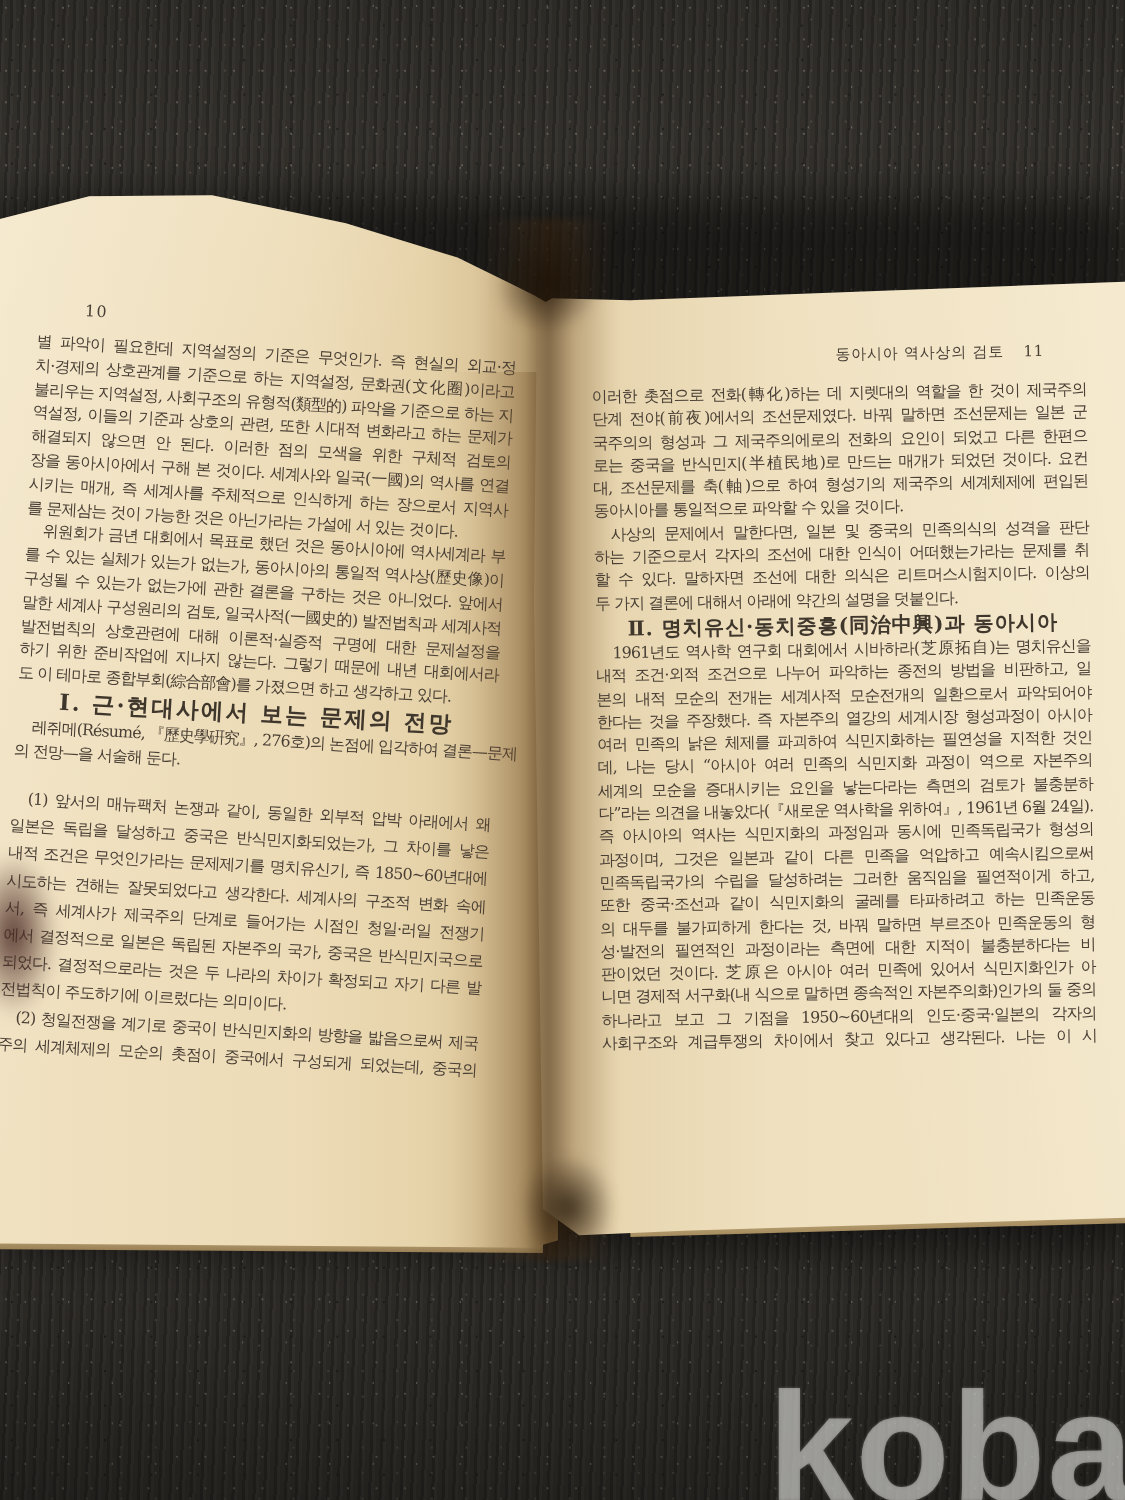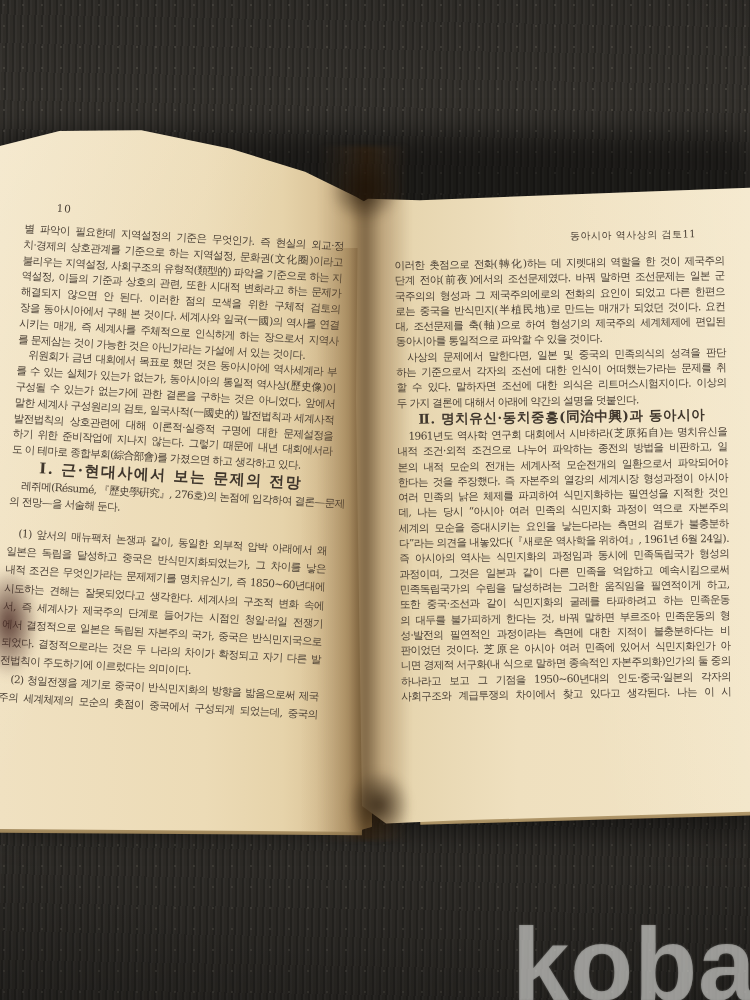--- a/index.html
+++ b/index.html
@@ -59,21 +59,21 @@
 
   .line{white-space:nowrap;text-align:justify;text-align-last:justify;
     font-size:10.6px;letter-spacing:-0.6px;}
   .ltext .p1 .line{line-height:15.8px;}
   .ltext .p2 .line{line-height:16.5px;}
   .ltext .p3 .line{line-height:18.2px;}
   .rtext .line{line-height:15.3px;}
 
   .pagenum{margin:0 0 9px 31px;font-size:10.5px;letter-spacing:1px;}
   .running{text-align:right;font-size:10px;letter-spacing:0.5px;padding-right:28px;}
-  .running .rp-num{}
+  .running .rp-num{margin-left:13px;}
 
   h2.sec{margin:0;text-align:center;font-weight:700;color:#3f362c;}
   .sec1{margin:21px 0 13px;font-size:15px;letter-spacing:1.5px;}
   .sec2{margin:17px 0 13px;font-size:13.5px;letter-spacing:0.6px;}
   .p2{margin-top:0;}
   .p3{margin-top:14px;}
   .rp1{margin-top:12px;}
 
   
   .p1 .line:nth-child(9),.p2 .line:nth-child(1),

